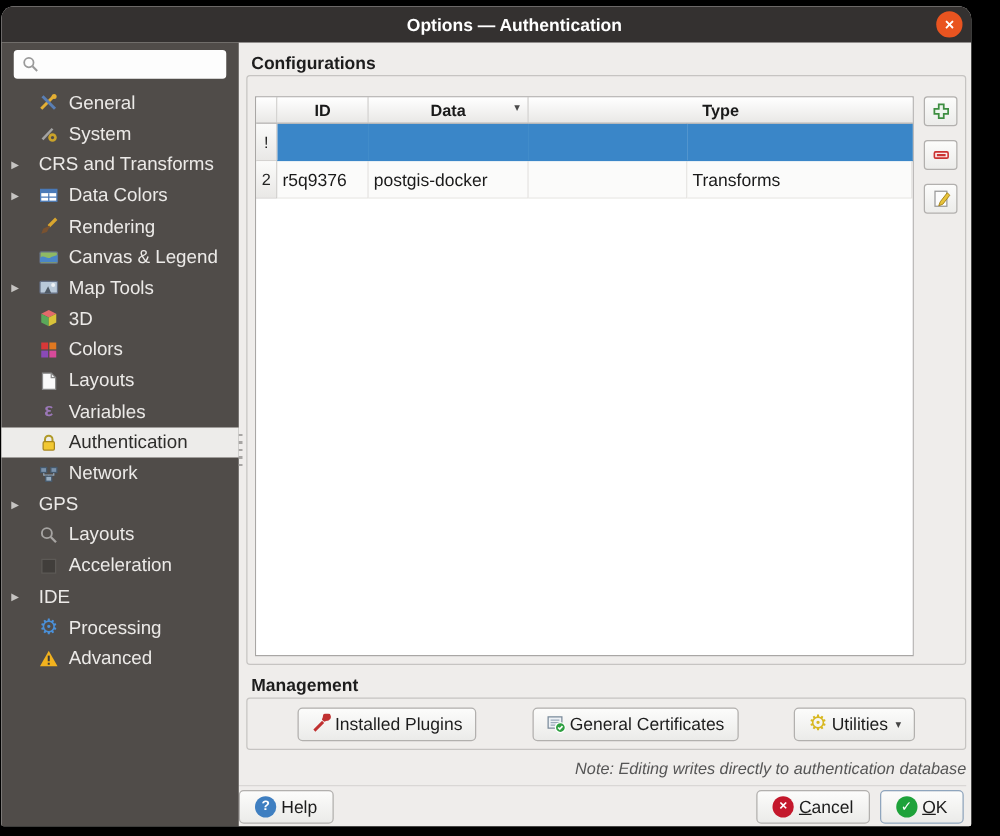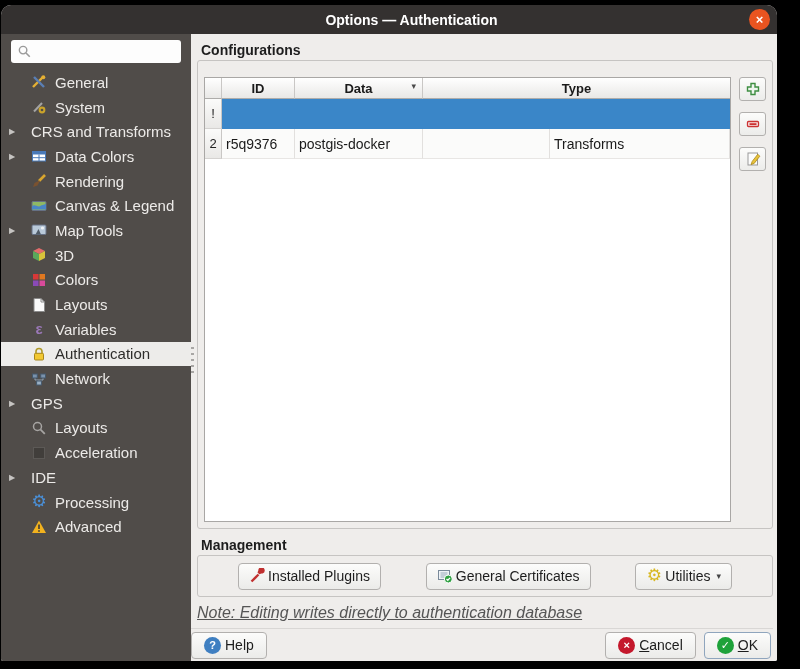--- a/index.html
+++ b/index.html
@@ -55,21 +55,21 @@
   .side-actions{width:27px;margin-left:8px;display:flex;flex-direction:column;gap:11px;flex:0 0 auto;}
   .mini-btn{width:27px;height:24px;border:1px solid #b2b0ae;border-radius:3px;background:linear-gradient(#fcfcfb,#ececea);
     display:flex;align-items:center;justify-content:center;cursor:default;}
   .mini-btn svg{width:16px;height:16px;}
   
   .gb-mgmt{height:42px;flex:0 0 auto;display:flex;align-items:center;justify-content:space-between;padding:0 40px;}
   .push-btn{height:27px;border:1px solid #b2b0ae;border-radius:4px;background:linear-gradient(#fcfcfb,#ebebe9);
     display:flex;align-items:center;padding:0 10px;font-size:14px;color:#1d1d1d;gap:3px;cursor:default;}
   .push-btn svg{width:16px;height:16px;}
   .caret{font-size:9px;color:#444;margin-left:3px;}
-  .note{flex:0 0 auto;text-align:left;font-style:italic;font-size:16px;color:#555;margin:7px 0 6px 0;text-decoration:underline;}
+  .note{flex:0 0 auto;text-align:right;font-style:italic;font-size:13px;color:#555;margin:7px 0 6px 0;}
   
   .footer{flex:0 0 auto;height:33px;border-top:1px solid #d9d7d5;display:flex;align-items:center;margin-left:-6px;padding:0 2px 0 0;gap:8px;}
   .footer .spacer{flex:1;}
   .circle-ic{width:17px;height:17px;border-radius:50%;color:#fff;display:flex;align-items:center;justify-content:center;
     font-size:11px;font-weight:bold;flex:0 0 auto;}
   .ic-help{background:#3f7fc1;}
   .ic-cancel{background:#c4182c;}
   .ic-ok{background:#1ea23a;}
   .foot-btn{height:27px;border:1px solid #b2b0ae;border-radius:4px;background:linear-gradient(#fcfcfb,#ebebe9);
     display:flex;align-items:center;justify-content:center;padding:0 12px;font-size:14px;color:#1d1d1d;gap:4px;cursor:default;}

